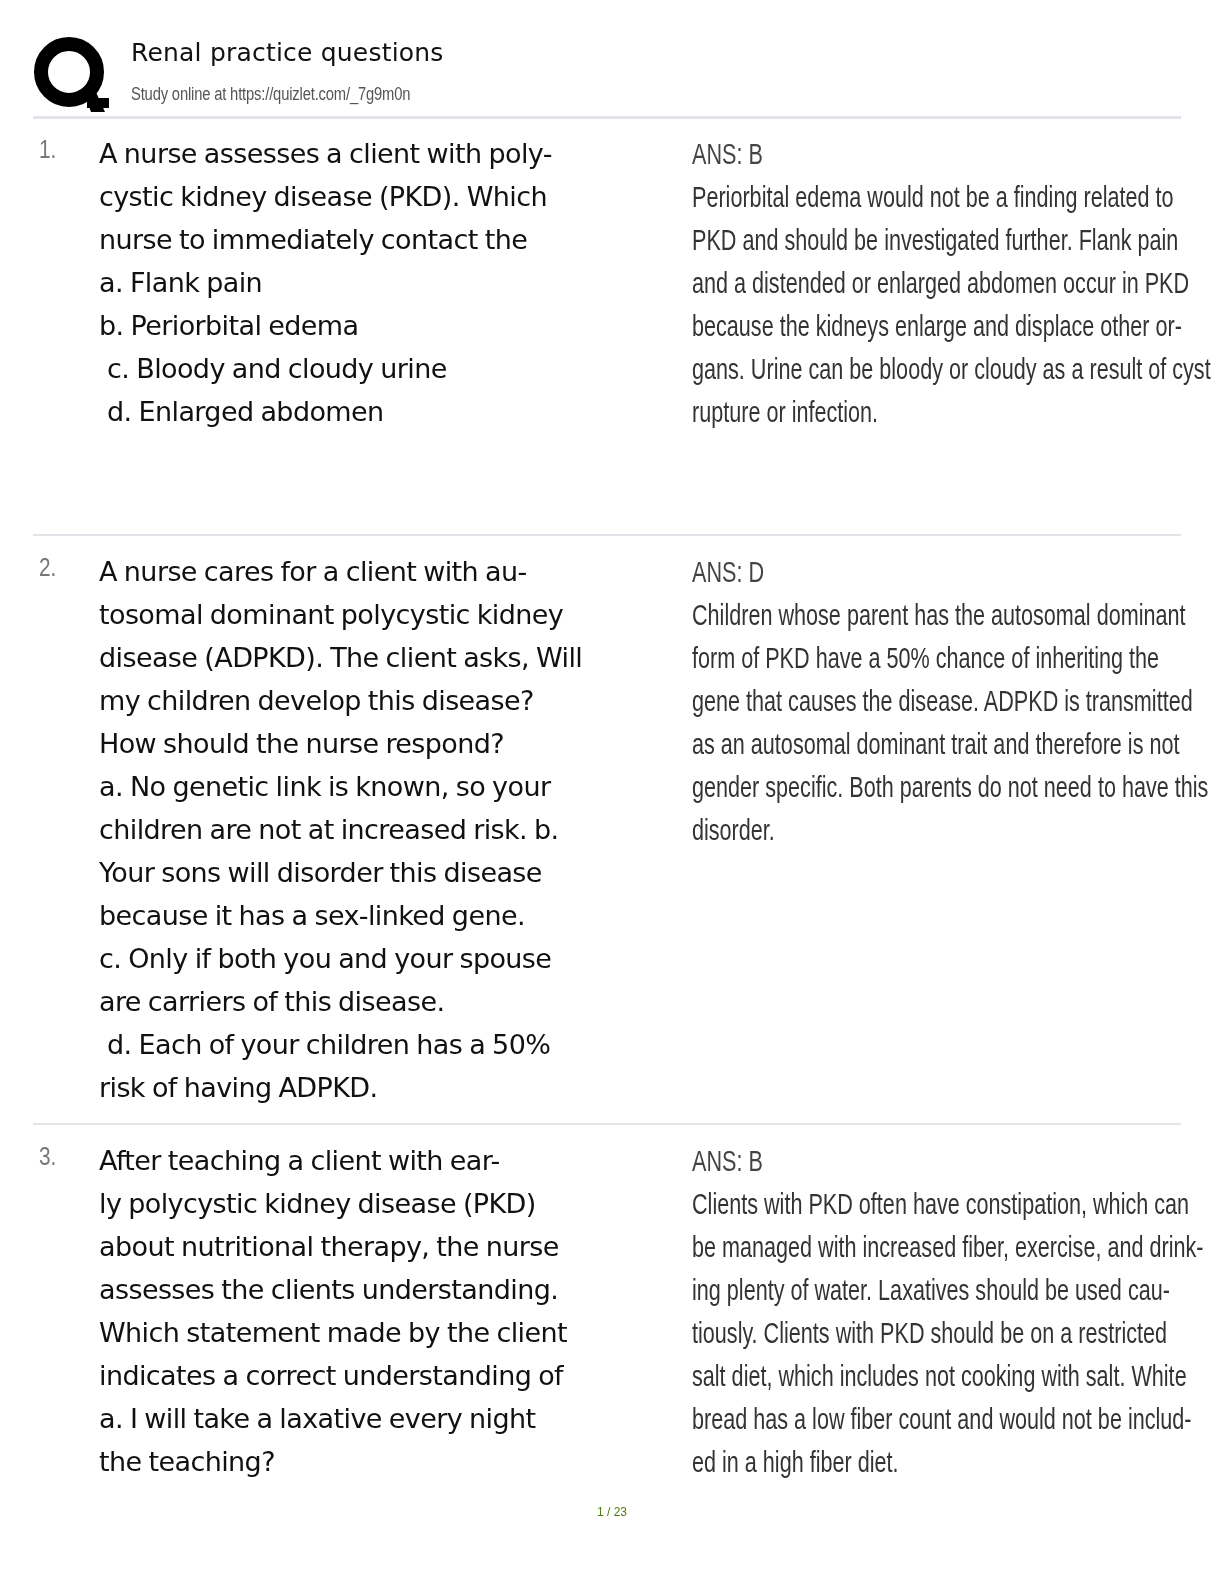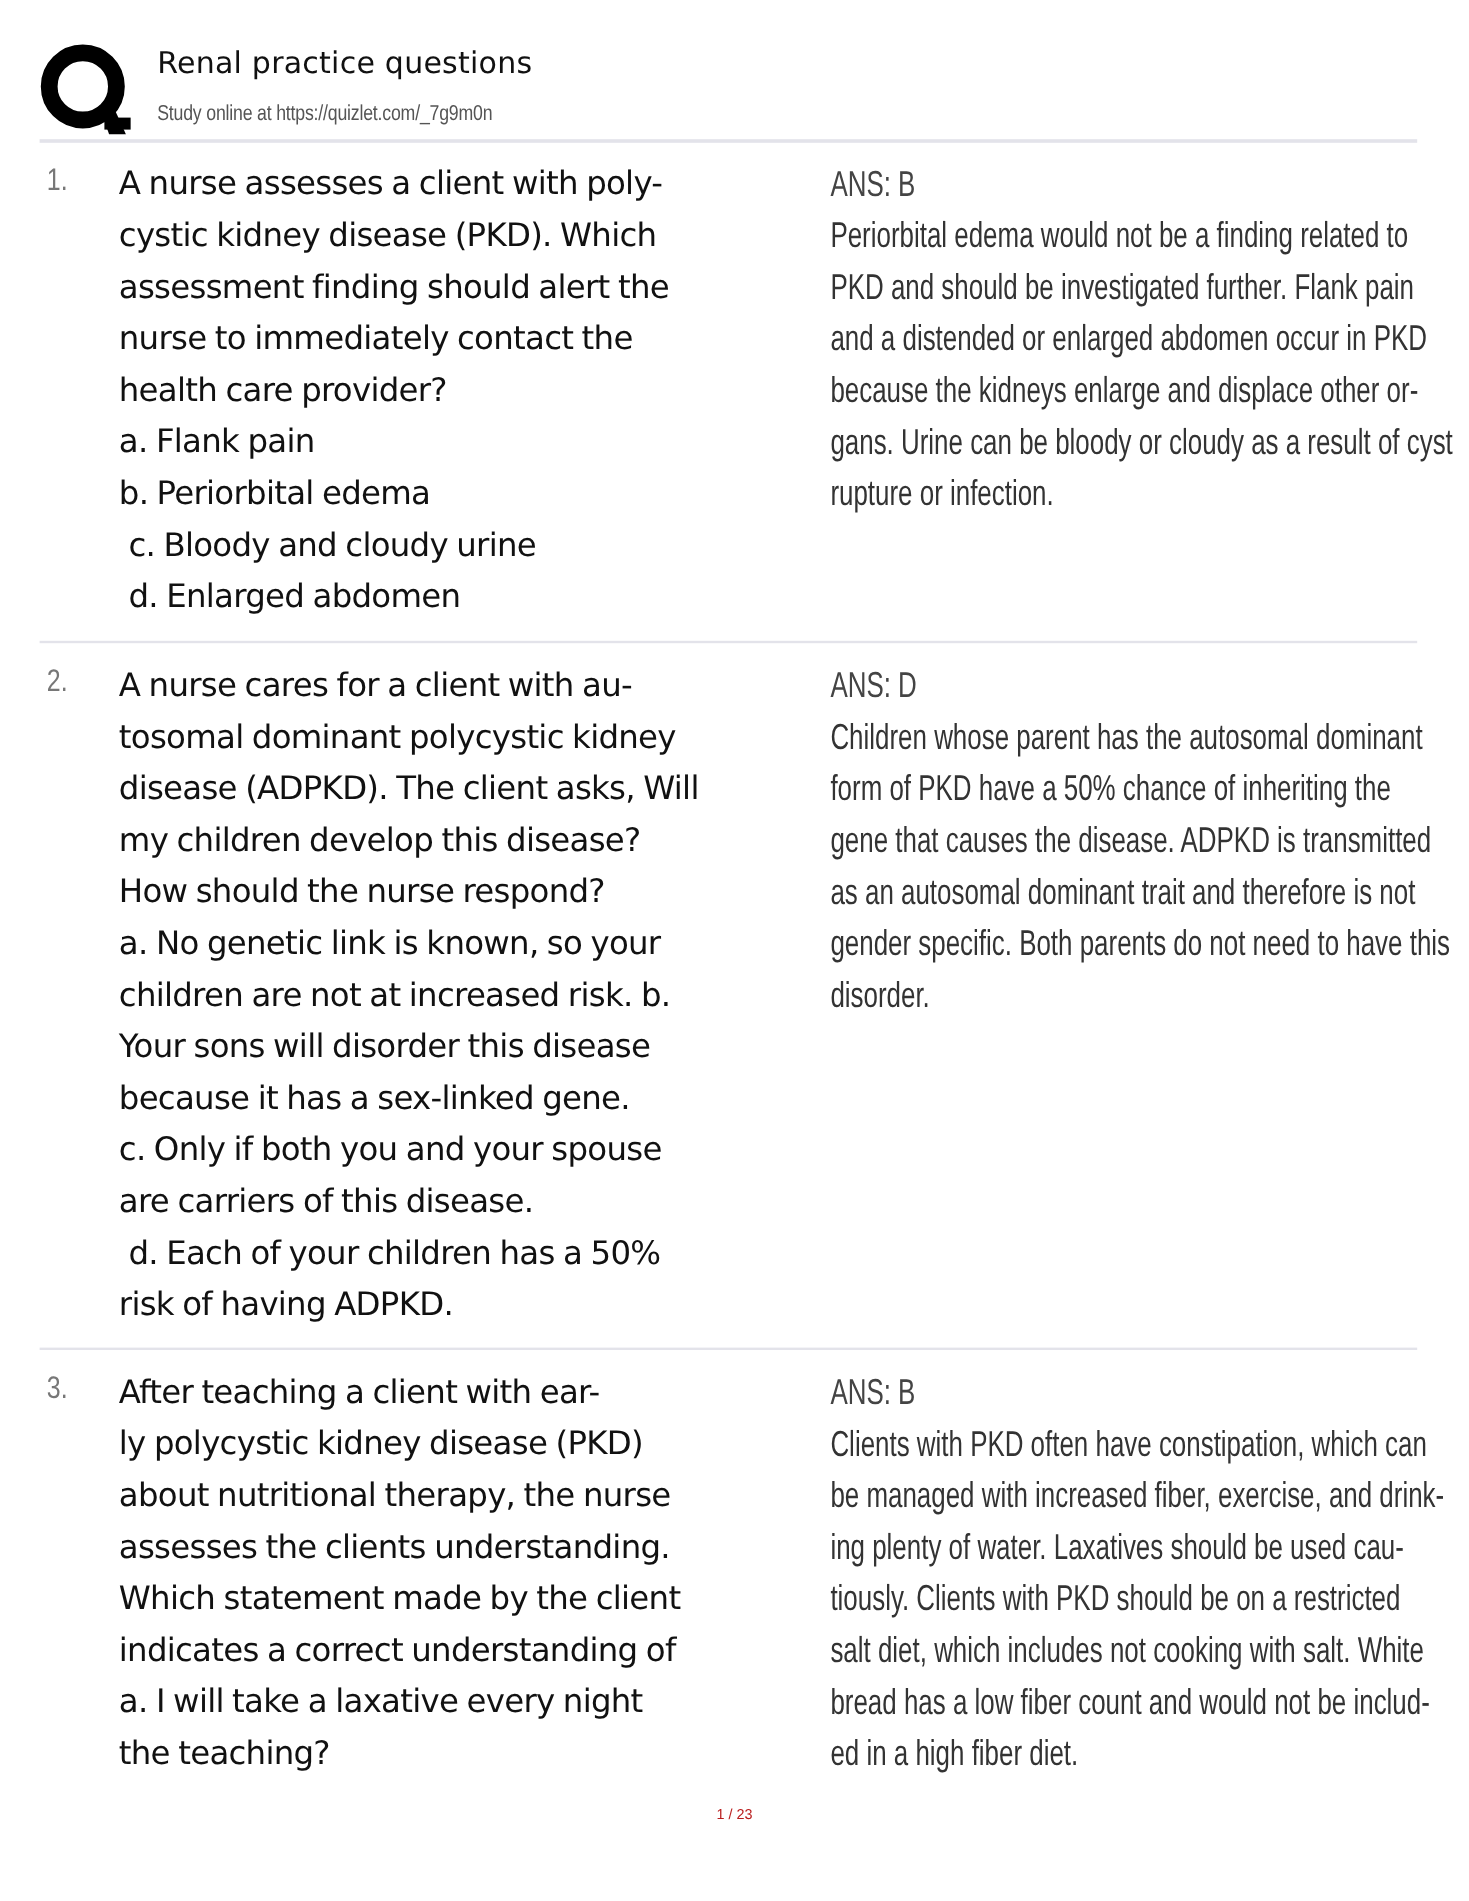--- a/index.html
+++ b/index.html
@@ -12,44 +12,42 @@
 
     .card { position: absolute; left: 33px; width: 1148px; }
     .card-rule { position: absolute; left: 33px; width: 1148px; height: 2px; background: #e3e3ea; }
     .qnum { position: absolute; left: 6px; top: 2px; font-size: 26px; color: #777; font-family: "Liberation Sans", sans-serif; transform: scaleX(0.8); transform-origin: left; font-weight: 300; }
     .qtext { position: absolute; left: 66px; top: 0; width: 545px; font-size: 27px; line-height: 43px; color: #111; font-family: "DejaVu Sans", sans-serif; letter-spacing: -0.6px; word-spacing: -1px; }
     .qtext div { white-space: nowrap; }
     .answer { position: absolute; left: 613px; top: 0; width: 540px; font-size: 30px; line-height: 43px; color: #333; font-family: "Liberation Sans", sans-serif; margin-left: 46px; }
     .answer div { white-space: nowrap; transform: scaleX(0.72); transform-origin: left; font-weight: 300; }
     .ans-label { color: #444; }
 
-    .pager { position: absolute; left: 0; width: 1224px; top: 1505px; text-align: center; font-size: 12px; color: #b91c1c; font-family: "Liberation Sans", sans-serif; }
+    .pager { position: absolute; left: 0; width: 1224px; top: 1505px; text-align: center; font-size: 12px; color: #4d7c0f; font-family: "Liberation Sans", sans-serif; }
   </style>
 </head>
 <body>
 
 <div class="header">
   <svg class="logo" viewBox="0 0 76 76">
     <circle cx="36" cy="36" r="28" fill="none" stroke="#000" stroke-width="14"></circle>
     <path d="M50 54 L62 54 L72 76 L58 76 Z" fill="#000"></path>
     <rect x="54" y="62" width="22" height="10" fill="#000"></rect>
   </svg>
   <div class="title">Renal practice questions</div>
   <div class="subtitle">Study online at https://quizlet.com/_7g9m0n</div>
 </div>
 <div class="header-rule"></div>
 
 <div class="card" style="top:132px;">
   <div class="qnum">1.</div>
   <div class="qtext">
     <div>A nurse assesses a client with poly-</div>
     <div>cystic kidney disease (PKD). Which</div>
-    <div>assessment finding should alert the</div>
     <div>nurse to immediately contact the</div>
-    <div>health care provider?</div>
     <div>a. Flank pain</div>
     <div>b. Periorbital edema</div>
     <div style="padding-left:8px"> c. Bloody and cloudy urine</div>
     <div style="padding-left:8px"> d. Enlarged abdomen</div>
   </div>
   <div class="answer">
     <div class="ans-label">ANS: B</div>
     <div>Periorbital edema would not be a finding related to</div>
     <div>PKD and should be investigated further. Flank pain</div>
     <div>and a distended or enlarged abdomen occur in PKD</div>

